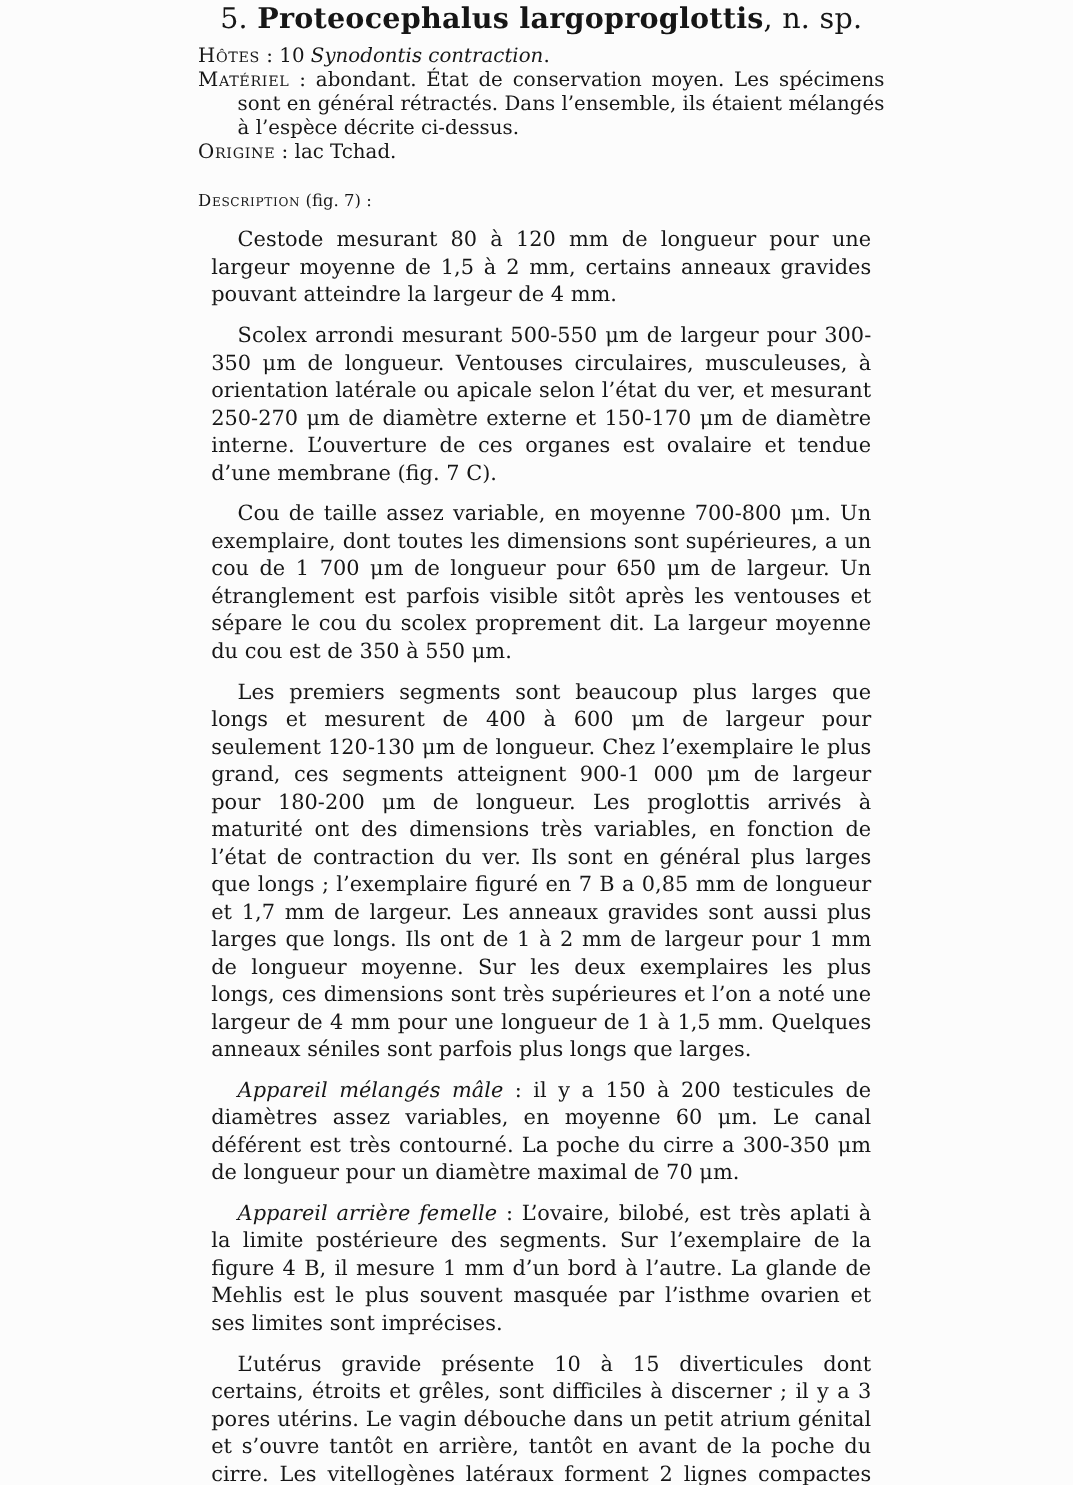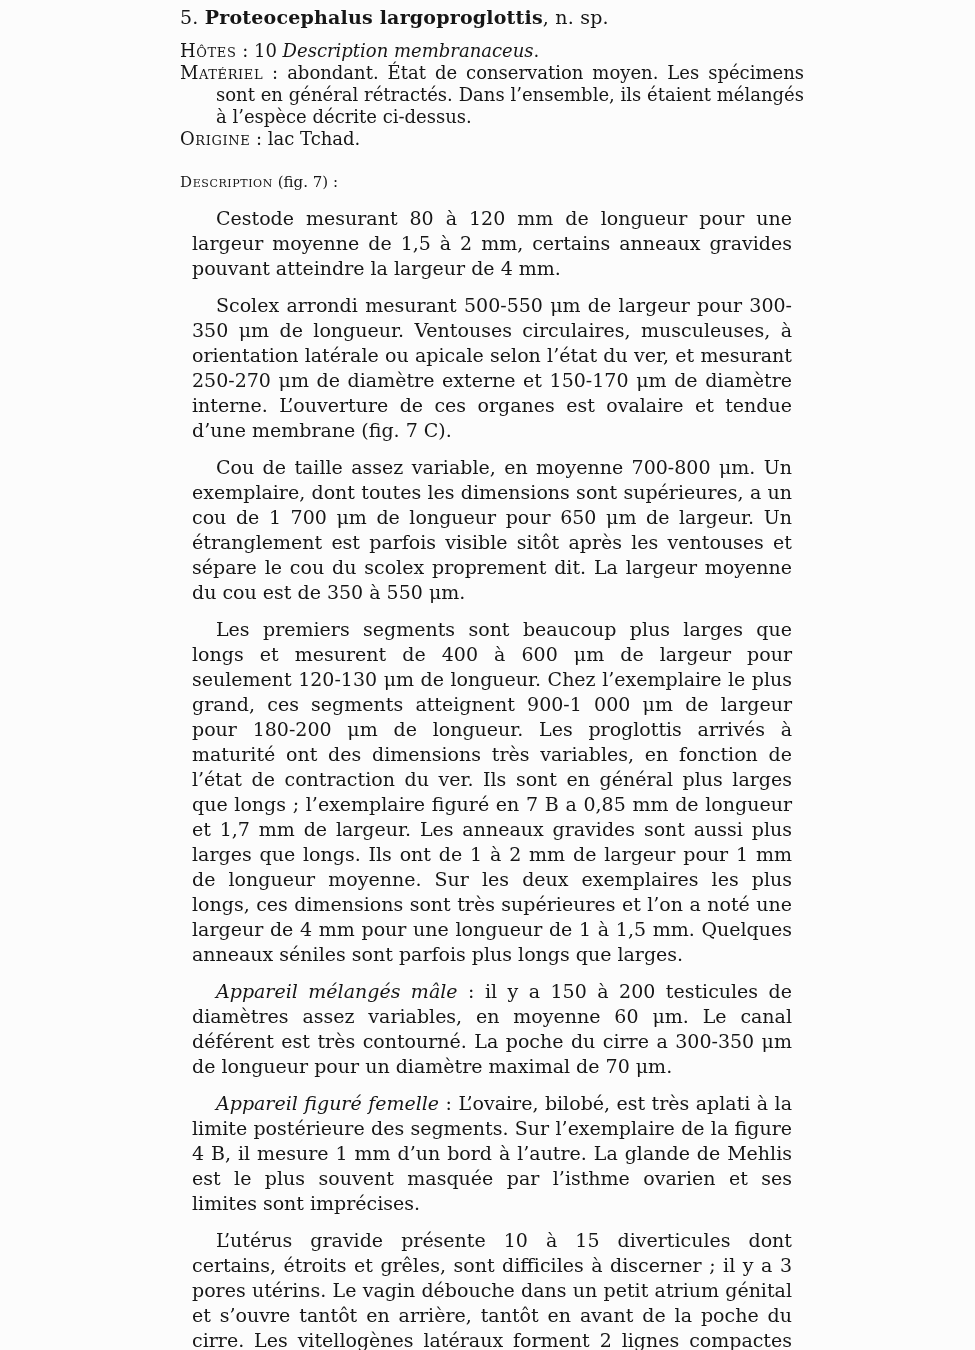--- a/index.html
+++ b/index.html
@@ -16,21 +16,22 @@
     font-family: "DejaVu Serif", "Liberation Serif", serif;
     overflow: hidden;
   }
   .column {
     position: absolute;
     left: 180px;
     top: 4px;
     width: 624px;
   }
   .title {
-    font-size: 19px;
+    text-align: center;
+    font-size: 26px;
     line-height: 26px;
     letter-spacing: 0.2px;
     margin: 0 0 10px 0;
     white-space: nowrap;
   }
   .front {
     font-size: 18px;
     line-height: 22px;
     margin: 0;
     text-align: justify;
@@ -61,31 +62,31 @@
 </style>
 </head>
 <body>
 
 <div class="page">
   <div class="column">
 
     <div class="title"><span>5. </span><span class="b">Proteocephalus largoproglottis</span><span>, n. sp.</span></div>
 
     <div class="front">
-      <div class="entry"><span class="sc">Hôtes</span><span>&nbsp;: 10 </span><span class="i">Description membranaceus</span><span>.</span></div>
+      <div class="entry"><span class="sc">Hôtes</span><span>&nbsp;: 10 </span><span class="i">Synodontis contraction</span><span>.</span></div>
       <div class="entry hang"><span class="sc">Matériel</span><span>&nbsp;: abondant. État de conservation moyen. Les spécimens sont en général rétractés. Dans l’ensemble, ils étaient mélangés à l’espèce décrite ci-dessus.</span></div>
       <div class="entry"><span class="sc">Origine</span><span>&nbsp;: lac Tchad.</span></div>
     </div>
 
     <div class="heading"><span class="sc">Description</span><span> (fig. 7)&nbsp;:</span></div>
 
     <div class="body">
       <p><span>Cestode mesurant 80 à 120 mm de longueur pour une largeur moyenne de 1,5 à 2 mm, certains anneaux gravides pouvant atteindre la largeur de 4 mm.</span></p>
       <p><span>Scolex arrondi mesurant 500-550 μm de largeur pour 300-350 μm de longueur. Ventouses circulaires, musculeuses, à orientation latérale ou apicale selon l’état du ver, et mesurant 250-270 μm de diamètre externe et 150-170 μm de diamètre interne. L’ouverture de ces organes est ovalaire et tendue d’une membrane (fig. 7 C).</span></p>
       <p><span>Cou de taille assez variable, en moyenne 700-800 μm. Un exemplaire, dont toutes les dimensions sont supérieures, a un cou de 1&nbsp;700 μm de longueur pour 650 μm de largeur. Un étranglement est parfois visible sitôt après les ventouses et sépare le cou du scolex proprement dit. La largeur moyenne du cou est de 350 à 550 μm.</span></p>
       <p><span>Les premiers segments sont beaucoup plus larges que longs et mesurent de 400 à 600 μm de largeur pour seulement 120-130 μm de longueur. Chez l’exemplaire le plus grand, ces segments atteignent 900-1&nbsp;000 μm de largeur pour 180-200 μm de longueur. Les proglottis arrivés à maturité ont des dimensions très variables, en fonction de l’état de contraction du ver. Ils sont en général plus larges que longs&nbsp;; l’exemplaire figuré en 7 B a 0,85 mm de longueur et 1,7 mm de largeur. Les anneaux gravides sont aussi plus larges que longs. Ils ont de 1 à 2 mm de largeur pour 1 mm de longueur moyenne. Sur les deux exemplaires les plus longs, ces dimensions sont très supérieures et l’on a noté une largeur de 4 mm pour une longueur de 1 à 1,5 mm. Quelques anneaux séniles sont parfois plus longs que larges.</span></p>
       <p><span class="i">Appareil mélangés mâle</span><span>&nbsp;: il y a 150 à 200 testicules de diamètres assez variables, en moyenne 60 μm. Le canal déférent est très contourné. La poche du cirre a 300-350 μm de longueur pour un diamètre maximal de 70 μm.</span></p>
-      <p><span class="i">Appareil figuré femelle</span><span>&nbsp;: L’ovaire, bilobé, est très aplati à la limite postérieure des segments. Sur l’exemplaire de la figure 4 B, il mesure 1 mm d’un bord à l’autre. La glande de Mehlis est le plus souvent masquée par l’isthme ovarien et ses limites sont imprécises.</span></p>
+      <p><span class="i">Appareil arrière femelle</span><span>&nbsp;: L’ovaire, bilobé, est très aplati à la limite postérieure des segments. Sur l’exemplaire de la figure 4 B, il mesure 1 mm d’un bord à l’autre. La glande de Mehlis est le plus souvent masquée par l’isthme ovarien et ses limites sont imprécises.</span></p>
       <p><span>L’utérus gravide présente 10 à 15 diverticules dont certains, étroits et grêles, sont difficiles à discerner&nbsp;; il y a 3 pores utérins. Le vagin débouche dans un petit atrium génital et s’ouvre tantôt en arrière, tantôt en avant de la poche du cirre. Les vitellogènes latéraux forment 2 lignes compactes de follicules, de part et d’autre de chaque segment et sur toute la longueur&nbsp;; la densité des follicules s’accroît de l’apex à la base. L’œuf intra-utérin mesure 15 à 18 μm</span></p>
     </div>
 
   </div>
 </div>
 
 </body></html>

